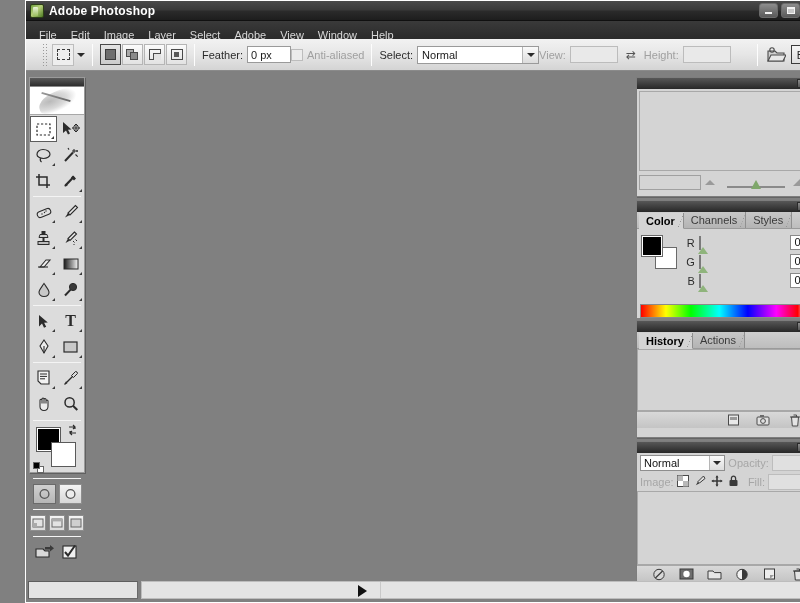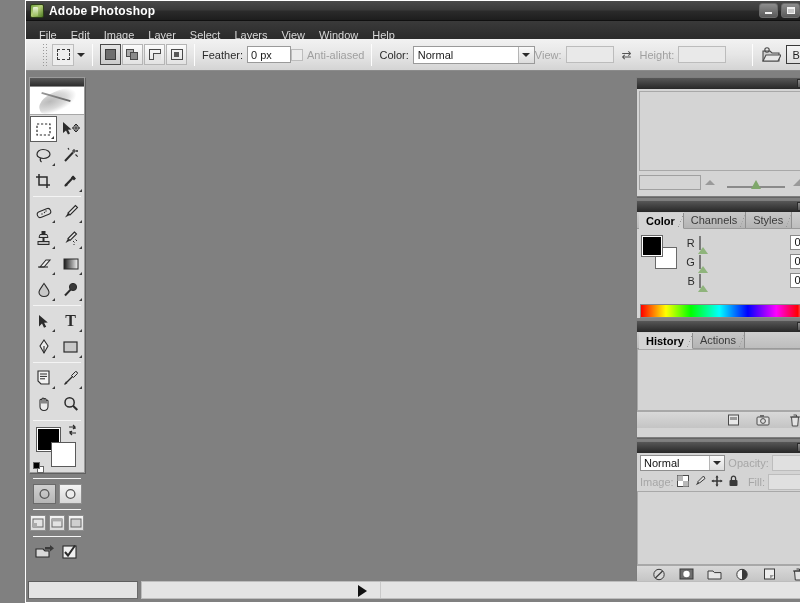--- a/index.html
+++ b/index.html
@@ -406,21 +406,21 @@
         </div>
     </div>
   </div>
 
   <div id="menubar">
     <div class="menu-item">File</div>
     <div class="menu-item">Edit</div>
     <div class="menu-item">Image</div>
     <div class="menu-item">Layer</div>
     <div class="menu-item">Select</div>
-    <div class="menu-item">Layers</div>
+    <div class="menu-item">Adobe</div>
     <div class="menu-item">View</div>
     <div class="menu-item">Window</div>
     <div class="menu-item">Help</div>
   </div>
 
   <div id="optionsbar">
     <div class="grip"></div>
 
     <div class="tool-preset">
       <div class="tp-icon">
@@ -453,21 +453,21 @@
 
     <span class="ob-label">Feather:</span>
     <div class="ob-input" style="width:44px">0 px</div>
 
     <div style="width:14px"></div>
     <span class="ob-check"></span>
     <span class="ob-label dim">Anti-aliased</span>
 
     <div class="ob-sep"></div>
 
-    <span class="ob-label">Color:</span>
+    <span class="ob-label">Select:</span>
     <div class="ob-select" style="width:122px">
       <span class="val">Normal</span>
       <span class="arrow">
           <span class="caret-down"></span>
         </span>
     </div>
 
     <div style="width:10px"></div>
     <span class="ob-label dim">View:</span>
     <div class="ob-input disabled" style="width:48px"></div>

